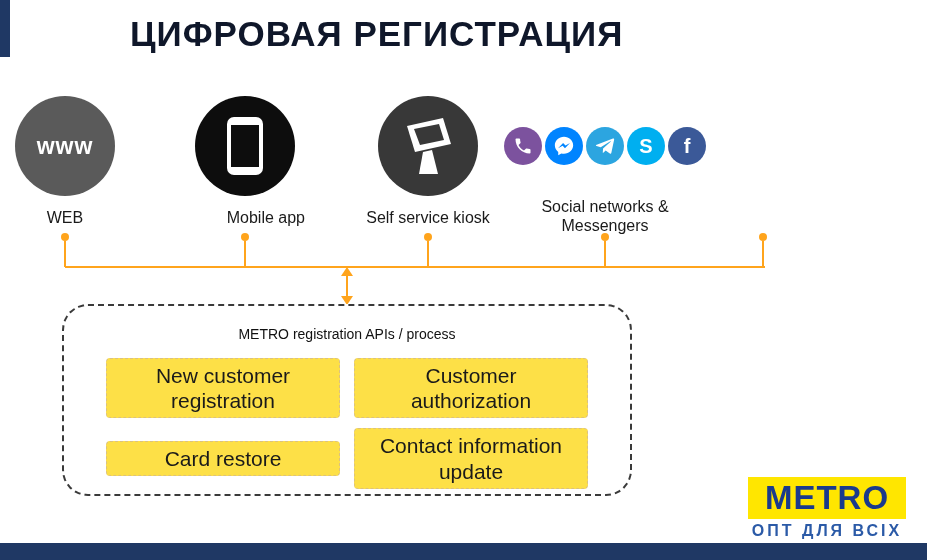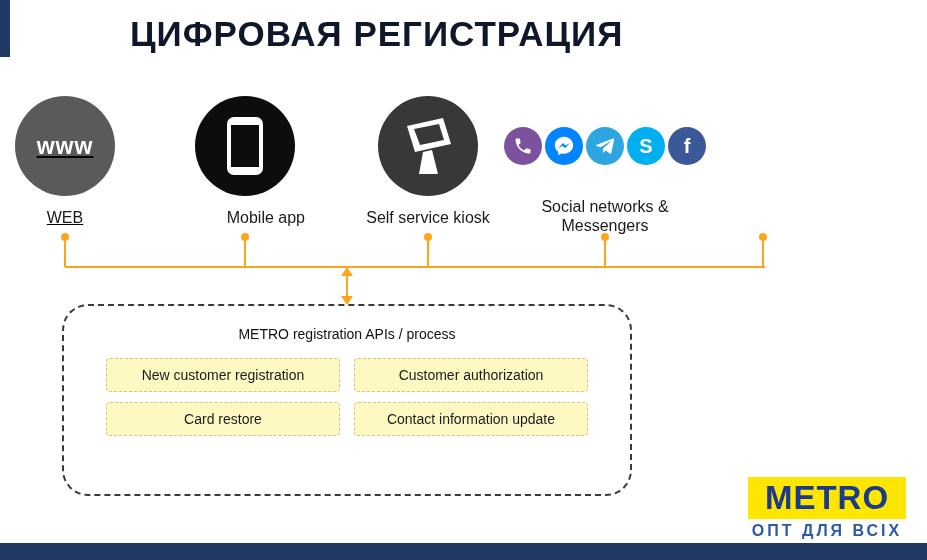--- a/index.html
+++ b/index.html
@@ -5,21 +5,21 @@
   * { margin:0; padding:0; box-sizing:border-box; }
   body { background:#888; font-family:"Liberation Sans", sans-serif; }
   .slide { position:relative; width:927px; height:560px; background:#ffffff; overflow:hidden; margin:0 auto; }
 
   .corner-bar { position:absolute; left:0; top:0; width:10px; height:57px; background:#1f3864; }
 
   .title { position:absolute; left:130px; top:14px; font-size:35px; font-weight:bold; color:#0f172a; letter-spacing:1px; }
 
   
   .channel { position:absolute; top:96px; text-align:center; }
-  .ch-web      { left:15px;  width:100px;text-decoration:underline; }
+  .ch-web      { left:15px;  width:100px; }
   .ch-mobile   { left:185px; width:120px;text-align:right; }
   .ch-kiosk    { left:338px; width:180px; }
   .ch-social   { left:500px; width:210px; }
   .ch-partners { left:703px; width:120px; }
 
   .circle { width:100px; height:100px; border-radius:50%; margin:0 auto; display:flex; align-items:center; justify-content:center; }
   .c-web      { background:#5a5a5a; }
   .c-mobile   { background:#0d0d0d; }
   .c-kiosk    { background:#383838; }
   .c-partners { background:#909090; }
@@ -49,23 +49,23 @@
                 border-left:6px solid transparent; border-right:6px solid transparent; border-bottom:9px solid #ffa41c; }
   .arrow-down { position:absolute; left:341px; top:296px; width:0; height:0;
                 border-left:6px solid transparent; border-right:6px solid transparent; border-top:9px solid #ffa41c; }
 
   
   .process-box { position:absolute; left:62px; top:304px; width:570px; height:192px;
                  border:2px dashed #3a3a3a; border-radius:26px; background:#fff; }
   .process-title { text-align:center; margin-top:20px; font-size:14px; color:#111; }
   .process-grid { margin:16px auto 0; width:482px; display:grid;
                   grid-template-columns:1fr 1fr; column-gap:14px; row-gap:10px; align-items:center; }
-  .pill { background:#fef9c3; border:1px dashed #dcc27e; border-radius:4px;
+  .pill { background:#fde047; border:1px dashed #dcc27e; border-radius:4px;
           min-height:34px; display:flex; align-items:center; justify-content:center;
-          text-align:center; font-size:14px; color:#1a1a1a; padding:4px 10px; line-height:1.2; }
+          text-align:center; font-size:21px; color:#1a1a1a; padding:4px 10px; line-height:1.2; }
 
   
   .logo-box { position:absolute; left:748px; top:477px; width:158px; height:42px; background:#ffe600;
               display:flex; align-items:center; justify-content:center; }
   .logo-text { font-size:33px; font-weight:800; color:#1a3a8c; letter-spacing:1px; }
   .logo-tagline { position:absolute; left:748px; top:522px; width:158px; text-align:center;
                   font-size:16px; font-weight:bold; letter-spacing:3px; color:#2b5aa7; }
 
   .bottom-bar { position:absolute; left:0; bottom:0; width:100%; height:17px; background:#1f3864; }
 

